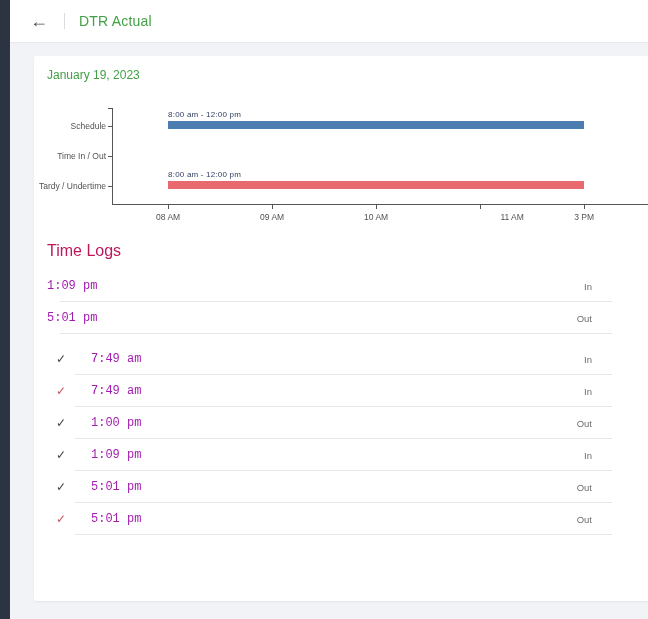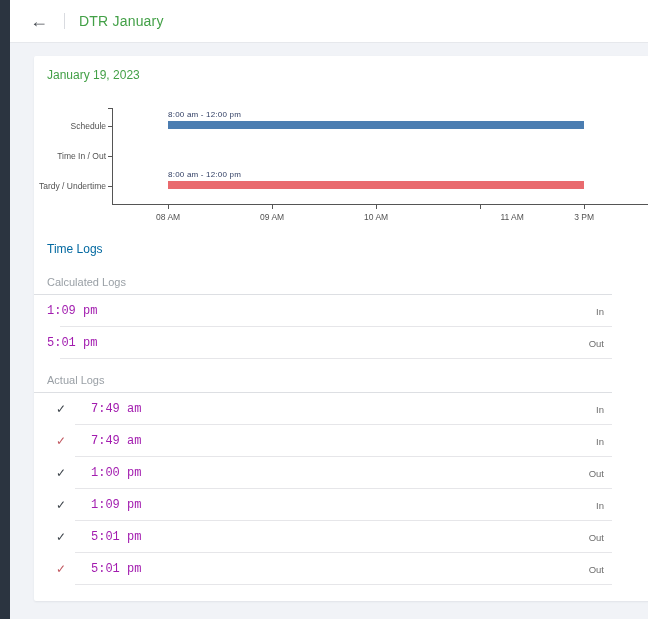--- a/index.html
+++ b/index.html
@@ -27,46 +27,46 @@
   .ylabel { position:absolute; left:0; width:72px; text-align:right;
     font-size:8.5px; color:#525252; }
   .ytick { position:absolute; width:4px; height:1px; background:#555; left:-5px; }
   .xtick { position:absolute; width:1px; height:4px; background:#555; top:97px; }
   .xlabel { position:absolute; top:104px; transform:translateX(-50%);
     font-size:8.5px; color:#525252; white-space:nowrap; }
   .bar { position:absolute; height:8px; }
   .bar-label { position:absolute; font-size:8px; color:#2f3d63; white-space:nowrap; letter-spacing:.2px; }
 
   
-  .tl-title { position:absolute; left:13px; top:186px; font-size:12px; color:#0369a1; }
+  .tl-title { position:absolute; left:13px; top:186px; font-size:16px; color:#be185d; }
   .logs { position:absolute; left:0; top:214px; width:578px; }
   .section-header { height:25px; display:flex; align-items:flex-end; padding:0 0 6px 13px;
     border-bottom:1px solid #dddfe3; font-size:11px; color:#9aa0a6; }
   .log-section + .log-section { margin-top:9px; }
   .log-row { position:relative; height:32px; display:flex; align-items:center; }
   .check { width:14px; margin-left:20px; font-size:12px; text-align:center; }
   .check.dark { color:#40474e; }
   .check.red  { color:#c25a62; }
   .time { font-size:12px; color:#a21caf;font-family:Liberation Mono, monospace; }
   .log-row.no-check .time { margin-left:13px; }
   .log-row.with-check .time { margin-left:23px; }
-  .dir { margin-left:auto; margin-right:8px; font-size:9.5px; color:#6d6d6d; }
+  .dir { margin-left:auto; margin-right:20px; font-size:9.5px; color:#6d6d6d; }
   .row-divider { position:absolute; bottom:0; right:0; height:1px; background:#e6e6e9; }
   .log-row.no-check  .row-divider { left:26px; }
   .log-row.with-check .row-divider { left:41px; }
 </style>
 </head>
 <body>
 
 <div class="sidebar"></div>
 
 <div class="topbar">
   <button class="back-btn" aria-label="back">←</button>
   <span class="tb-divider"></span>
-  <span class="tb-title">DTR January</span>
+  <span class="tb-title">DTR Actual</span>
 </div>
 
 <div class="card">
   <div class="date">January 19, 2023</div>
 
   <div class="chart">
     <div class="plot">
         <div class="ytick" style="top: 18px;"></div>
         <div class="ytick" style="top: 48px;"></div>
         <div class="ytick" style="top: 78px;"></div>
@@ -87,40 +87,38 @@
         <div class="bar-label" style="left: 55.124px; top: 62px;">8:00 am - 12:00 pm</div>
       </div>
   <div class="ylabel" style="top: 65px;">Schedule</div>
       <div class="ylabel" style="top: 95px;">Time In / Out</div>
       <div class="ylabel" style="top: 125px;">Tardy / Undertime</div>
     </div>
 
   <div class="tl-title">Time Logs</div>
   <div class="logs">
   <div class="log-section">
-    <div class="section-header">Calculated Logs</div>
     <div class="rows">
   <div class="log-row no-check">
 
     <span class="time">1:09 pm</span>
     <span class="dir">In</span>
     <div class="row-divider"></div>
   </div>
 
   <div class="log-row no-check">
 
     <span class="time">5:01 pm</span>
     <span class="dir">Out</span>
     <div class="row-divider"></div>
   </div>
 </div>
   </div>
 
   <div class="log-section">
-    <div class="section-header">Actual Logs</div>
     <div class="rows">
   <div class="log-row with-check">
     <span class="check dark">✓</span>
     <span class="time">7:49 am</span>
     <span class="dir">In</span>
     <div class="row-divider"></div>
   </div>
 
   <div class="log-row with-check">
     <span class="check red">✓</span>

